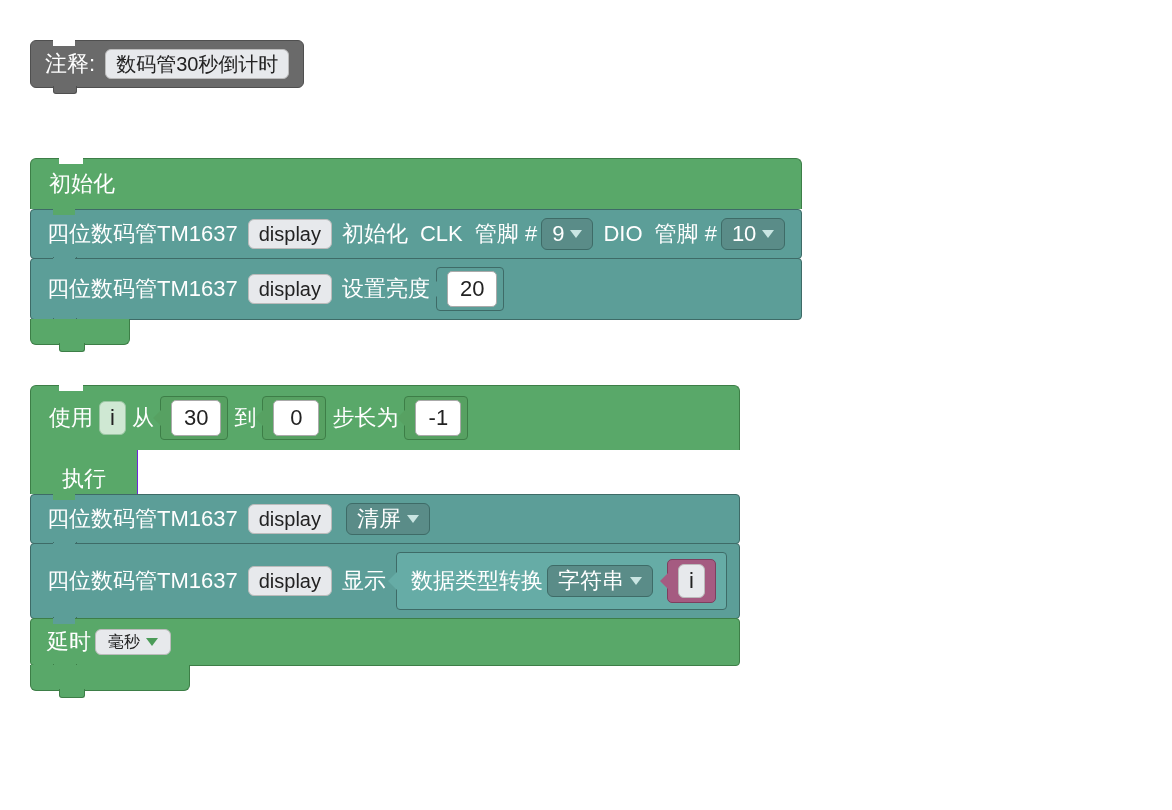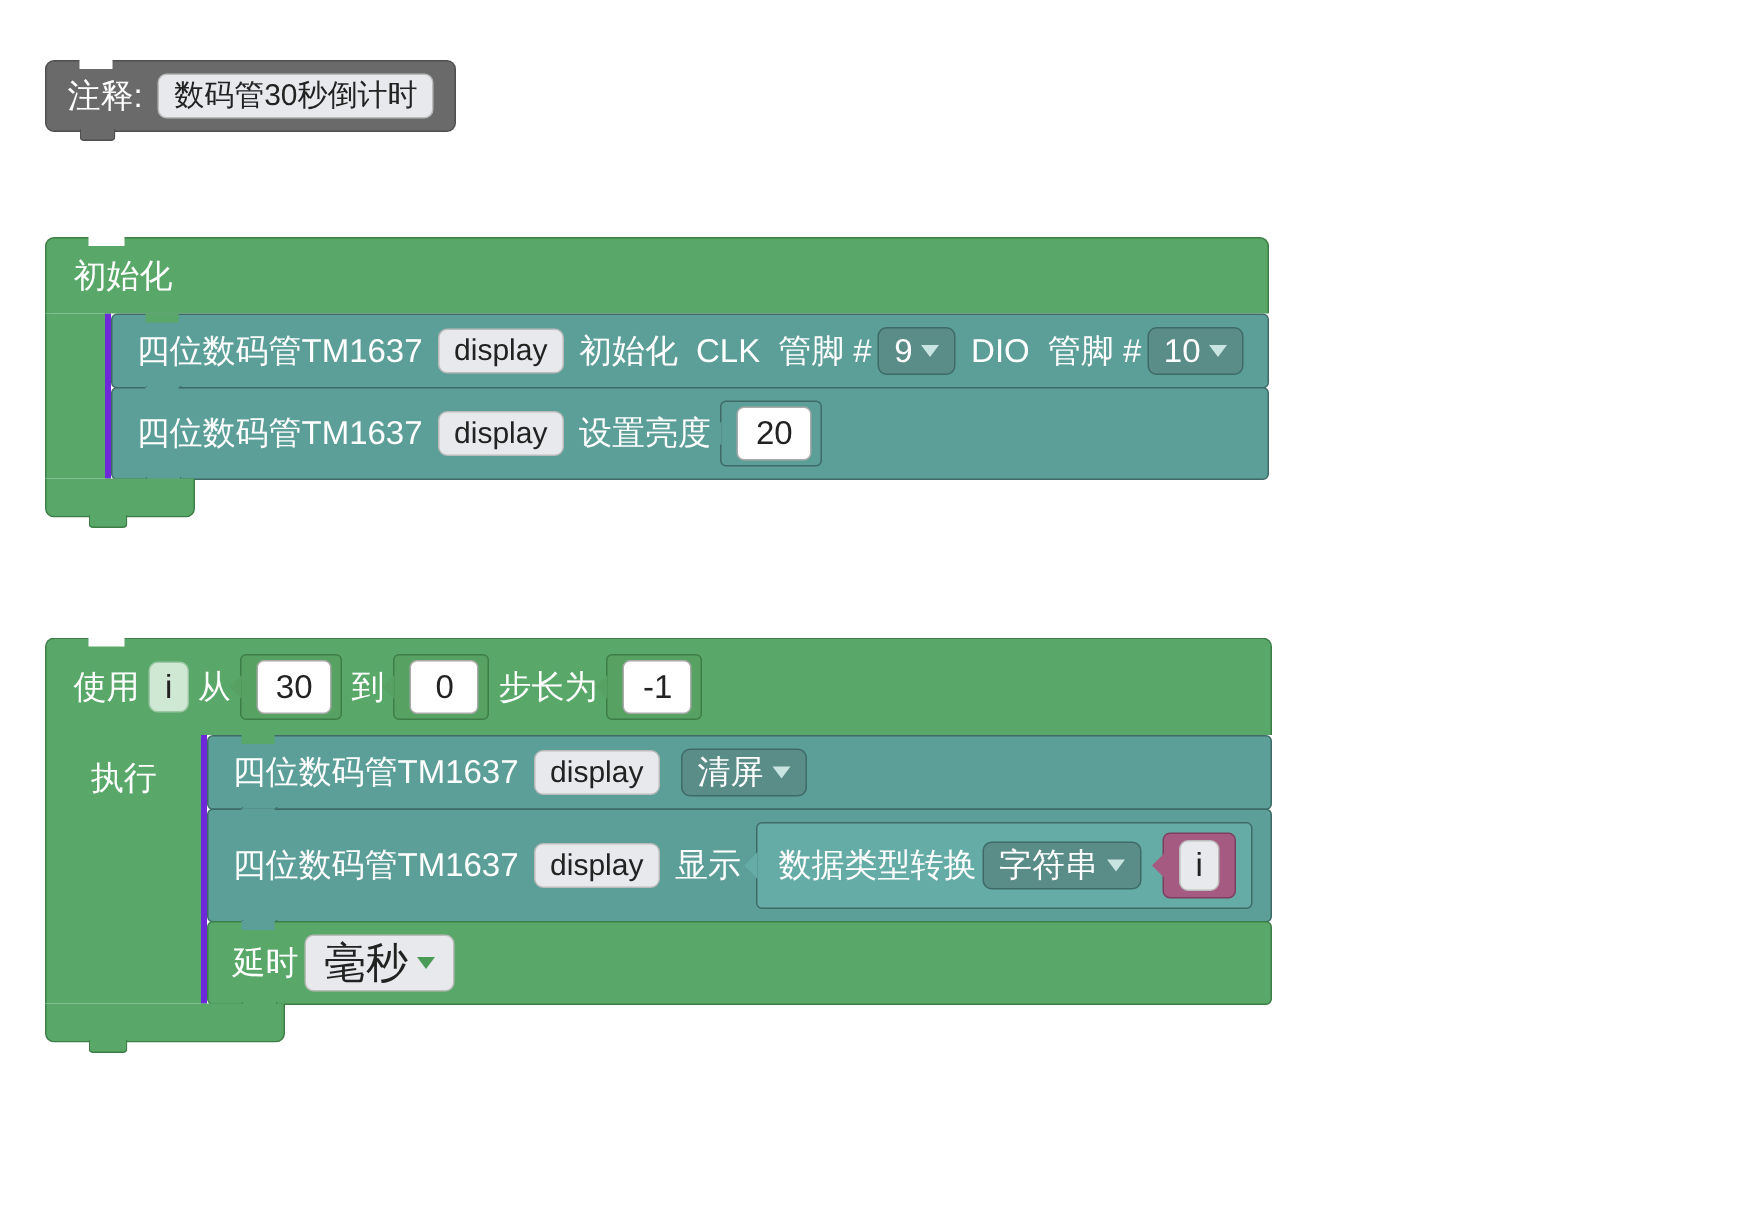--- a/index.html
+++ b/index.html
@@ -14,21 +14,21 @@
     padding: 4px 10px; font-size: 20px; line-height: 1; margin: 0 4px;
     display: inline-block;
   }
   .dropdown-dark {
     background: #5a8c88; color: #fff; border: 1px solid #3e6b67; border-radius: 6px;
     padding: 4px 10px; font-size: 22px; line-height: 1; margin: 0 4px;
     display: inline-flex; align-items: center; gap: 6px;
   }
   .dropdown-light {
     background: #e7e9ec; color: #222; border: 1px solid #bbb; border-radius: 6px;
-    padding: 4px 12px; font-size: 28px; line-height: 1; margin: 0 4px;
+    padding: 4px 12px; font-size: 16px; line-height: 1; margin: 0 4px;
     display: inline-flex; align-items: center; gap: 6px;
   }
   .tri {
     width: 0; height: 0; border-left: 6px solid transparent; border-right: 6px solid transparent;
     border-top: 8px solid #bfe1de; display: inline-block;
   }
   .tri.dark { border-top-color: #c9e5e2; }
   .numbox {
     background: #fff; color: #222; border: 1px solid #aaa; border-radius: 5px;
     padding: 4px 12px; font-size: 22px; min-width: 46px; text-align: center;
@@ -78,23 +78,23 @@
   
   .cblock { position: relative; display: inline-block; }
   .cblock .head {
     background:#59a869; color:#fff; border:1px solid #3d7e47; border-bottom:none;
     border-radius:6px 6px 0 0; padding:10px 16px 10px 18px; font-size:22px;
     display:flex; align-items:center; gap:8px; min-height:30px; position:relative;
   }
   .cblock .head::before{
     content:""; position:absolute; left:28px; top:-1px; width:24px; height:6px; background:#fff;
   }
-  .cblock .body-row{ display:flex; }
+  .cblock .body-row{ display:flex;flex-direction:column; }
   .cblock .spine{
-    width:44px; background:#59a869; border-left:1px solid #3d7e47; border-right:4px solid #6d28d9;
+    width:44px; background:#59a869; border-left:1px solid #3d7e47; border-right:1px solid #6d28d9;
   }
   .cblock .slot{
     background:transparent; padding:0; display:flex; flex-direction:column;
   }
   .cblock .foot{
     height:26px; background:#59a869; border:1px solid #3d7e47; border-top:none;
     border-radius:0 0 6px 6px; width:100px; position:relative;
   }
   .cblock .foot::after{
     content:""; position:absolute; left:28px; bottom:-8px; width:24px; height:8px;
@@ -206,21 +206,21 @@
         </div>
       </div>
     </div>
     <div class="foot"></div>
   </div>
 
   <div class="stackgap2"></div>
 
   
   <div class="cblock">
-    <div class="head" style="gap:6px;margin-top:40px;">
+    <div class="head" style="gap:6px;">
       <span>使用</span>
       <span class="varbox" style="background:#cfe8d3; border-color:#9cc6a4;">i</span>
       <span>从</span>
       <span class="numwrap green">
         <span class="numbox">30</span>
       </span>
       <span>到</span>
       <span class="numwrap green">
         <span class="numbox">0</span>
       </span>

